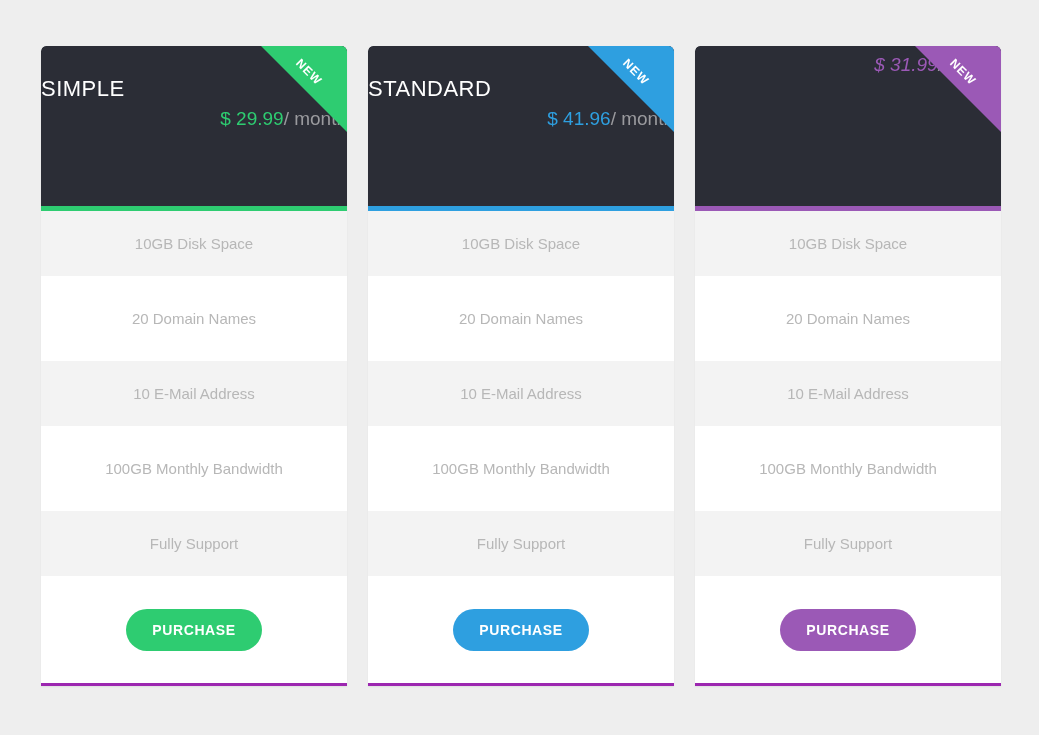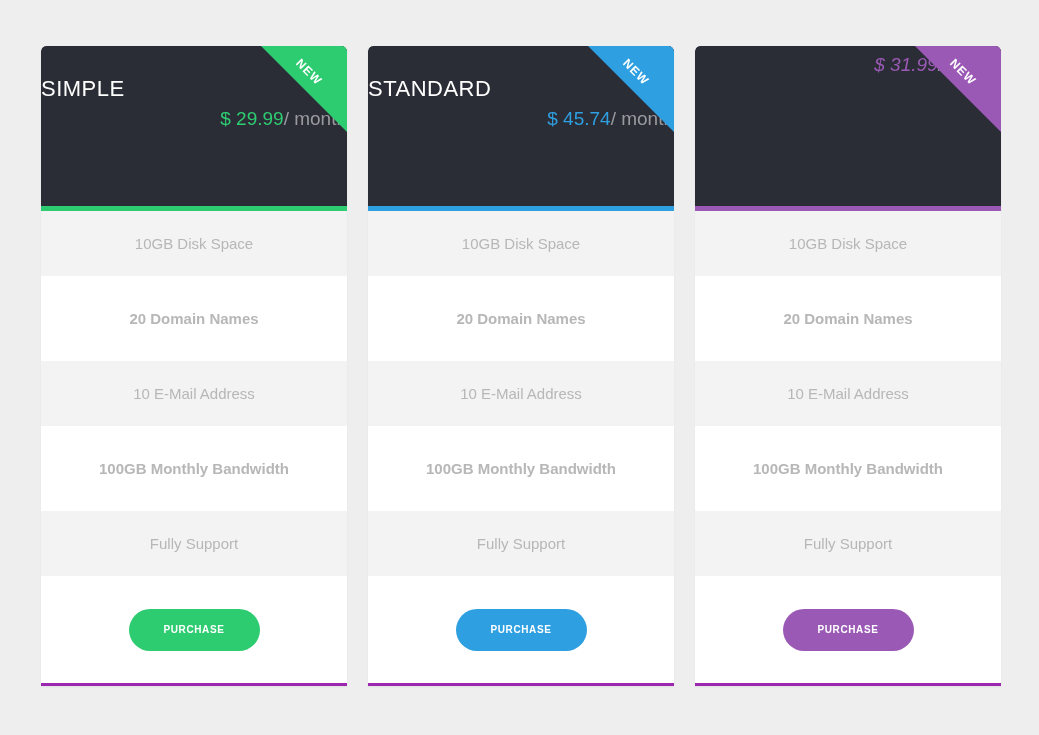--- a/index.html
+++ b/index.html
@@ -119,38 +119,38 @@
     justify-content: center;
     text-align: right;
     color: #b7b7b7;
     font-size: 15px;
     font-weight: 400;
     background: #ffffff;
     padding: 0 12px;
   }
   .feature-row.shaded { background: #f3f3f3; }
   .feature-row.short  { height: 65px; }
-  .feature-row.tall   { height: 85px; font-weight: bold; }
+  .feature-row.tall   { height: 85px; }
 
   
   .purchase-row {
     height: 107px;
     background: #ffffff;
     display: flex;
     align-items: center;
     justify-content: center;
   }
 
   .purchase-button {
     border: none;
     outline: none;
     cursor: pointer;
     color: #ffffff;
     font-family: "Liberation Sans", sans-serif;
-    font-size: 10px;
+    font-size: 14px;
     font-weight: 700;
     letter-spacing: 0.6px;
     padding: 0 26px;
     height: 42px;
     min-width: 131px;
     border-radius: 21px;
   }
 
   
   .card-bottom-border {
@@ -189,21 +189,21 @@
   </div>
 
   <div class="plan-card">
     <div class="plan-header">
       <div class="ribbon">
         <div class="ribbon-tri" style="border-top-color: rgb(46, 159, 224);"></div>
         <div class="ribbon-label">NEW</div>
       </div>
       <div class="plan-title">STANDARD</div>
       <div class="plan-price-line">
-        <span class="plan-price" style="color: rgb(46, 159, 224);">$ 45.74</span><span class="plan-period">/ month</span>
+        <span class="plan-price" style="color: rgb(46, 159, 224);">$ 41.96</span><span class="plan-period">/ month</span>
       </div>
     </div>
     <div class="accent-bar" style="background-color: rgb(46, 159, 224);"></div>
 
     <div class="feature-row shaded short">10GB Disk Space</div>
     <div class="feature-row tall">20 Domain Names</div>
     <div class="feature-row shaded short">10 E-Mail Address</div>
     <div class="feature-row tall">100GB Monthly Bandwidth</div>
     <div class="feature-row shaded short">Fully Support</div>
 

